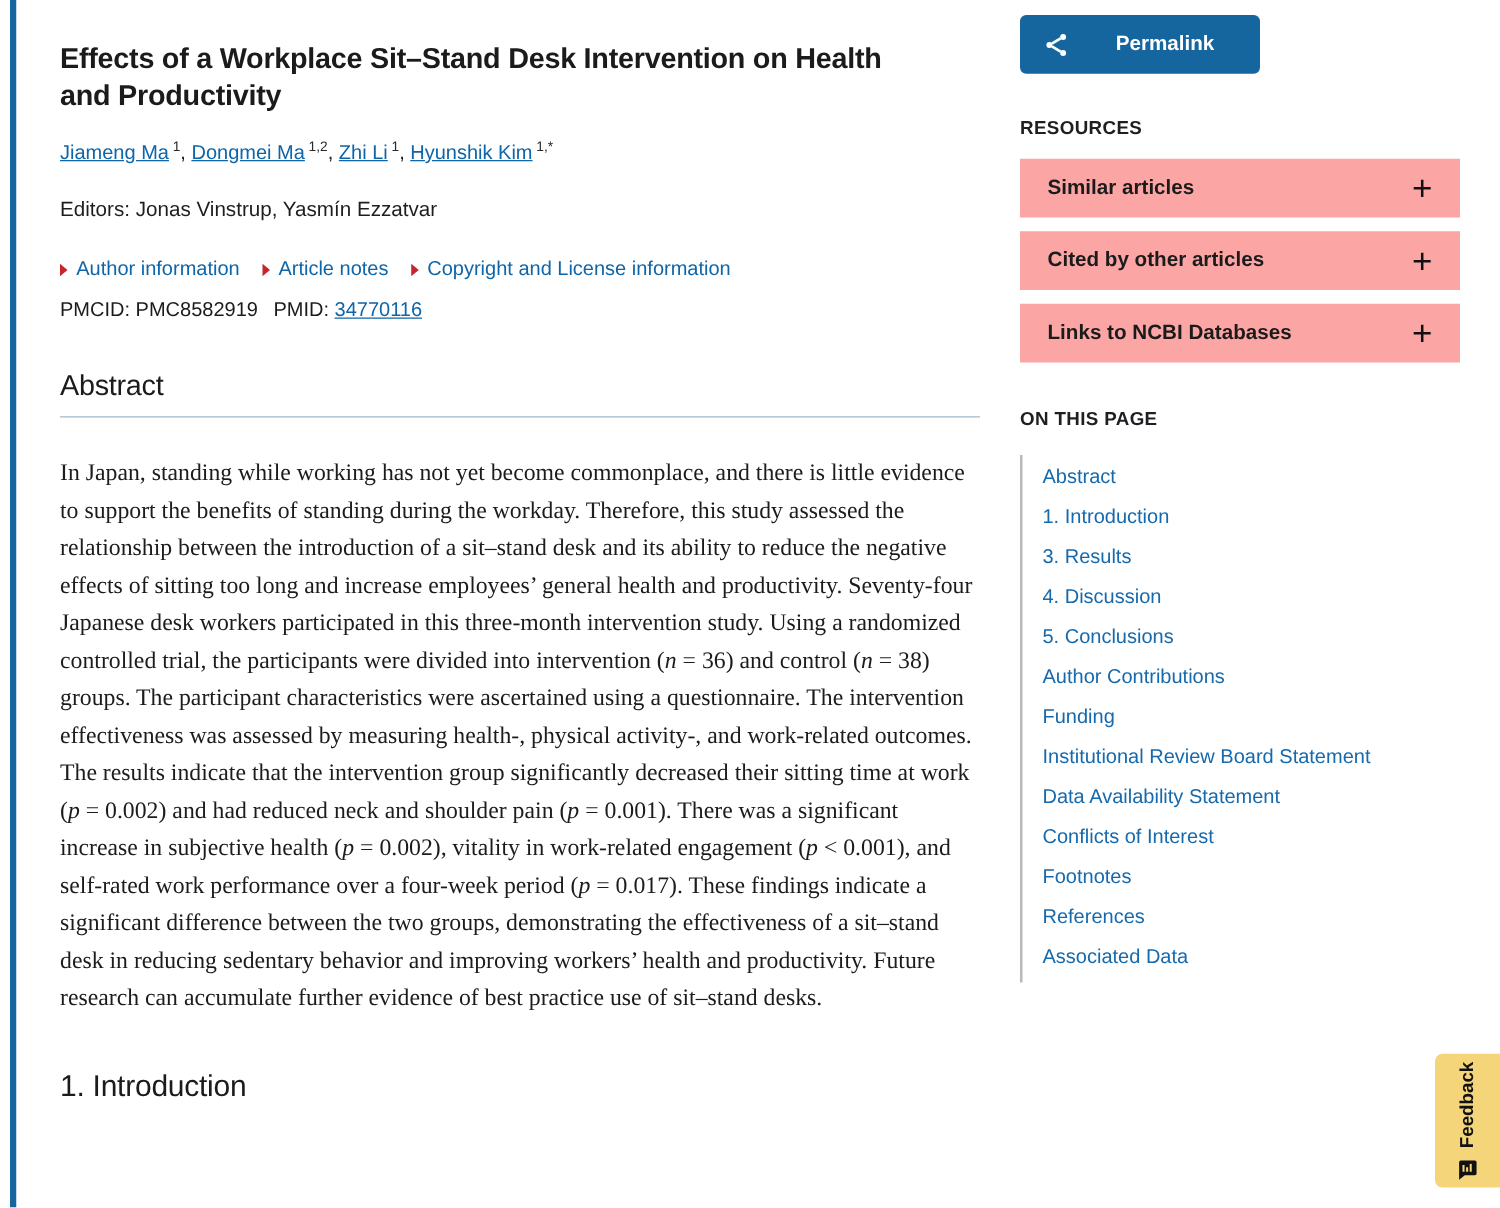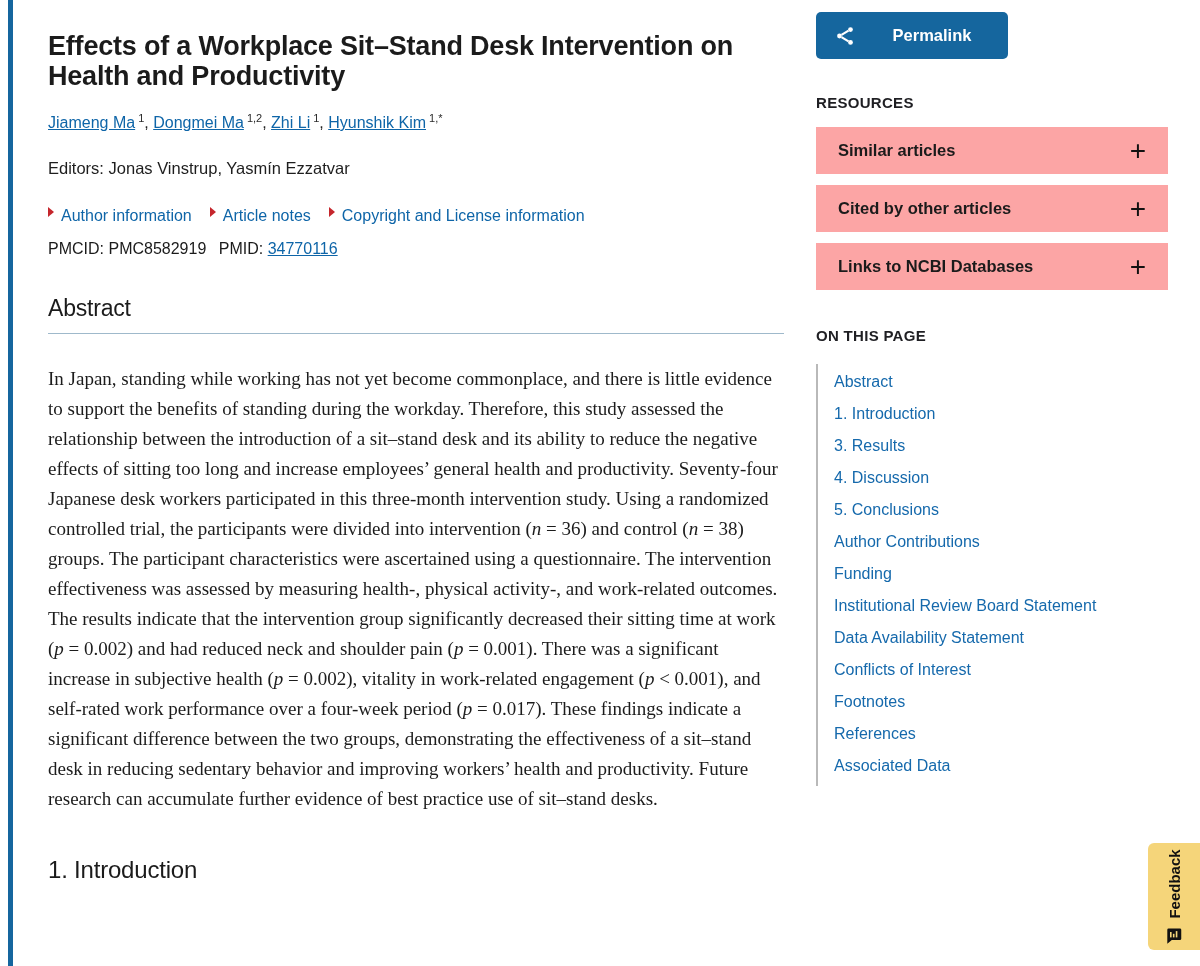--- a/index.html
+++ b/index.html
@@ -17,21 +17,21 @@
     width: 5px; height: 966px;
     background: #15669e;
   }
 
   
   .content {
     position: absolute; left: 48px; top: 0; width: 736px;
   }
   .title {
     margin-top: 31px;
-    font-size: 27px; line-height: 30px; font-weight: 700;
+    font-size: 23px; line-height: 30px; font-weight: 700;
     letter-spacing: -0.2px; color: #1b1b1b;
     max-width: 700px;
   }
   .authors {
     margin-top: 21px;
     font-size: 16px; color: #222;
   }
   .authors a {
     color: #0e65a8; text-decoration: underline; cursor: pointer;
   }
@@ -40,21 +40,21 @@
   }
   .editors {
     margin-top: 27px;
     font-size: 16.5px; color: #1e1e1e;
   }
   .meta-links {
     margin-top: 29px;
     display: flex; align-items: center; gap: 18px;
     font-size: 16px;
   }
-  .meta-link-item { display: inline-flex; align-items: flex-start; gap: 7px; }
+  .meta-link-item { display: inline-flex; align-items: center; gap: 7px; }
   .tri {
     width: 0; height: 0; display: inline-block;
     border-left: 6px solid #c5262c;
     border-top: 5px solid transparent;
     border-bottom: 5px solid transparent;
   }
   .meta-link-item a { color: #0e65a8; text-decoration: none; cursor: pointer; }
   .ids {
     margin-top: 15px;
     font-size: 16px; color: #1b1b1b;

